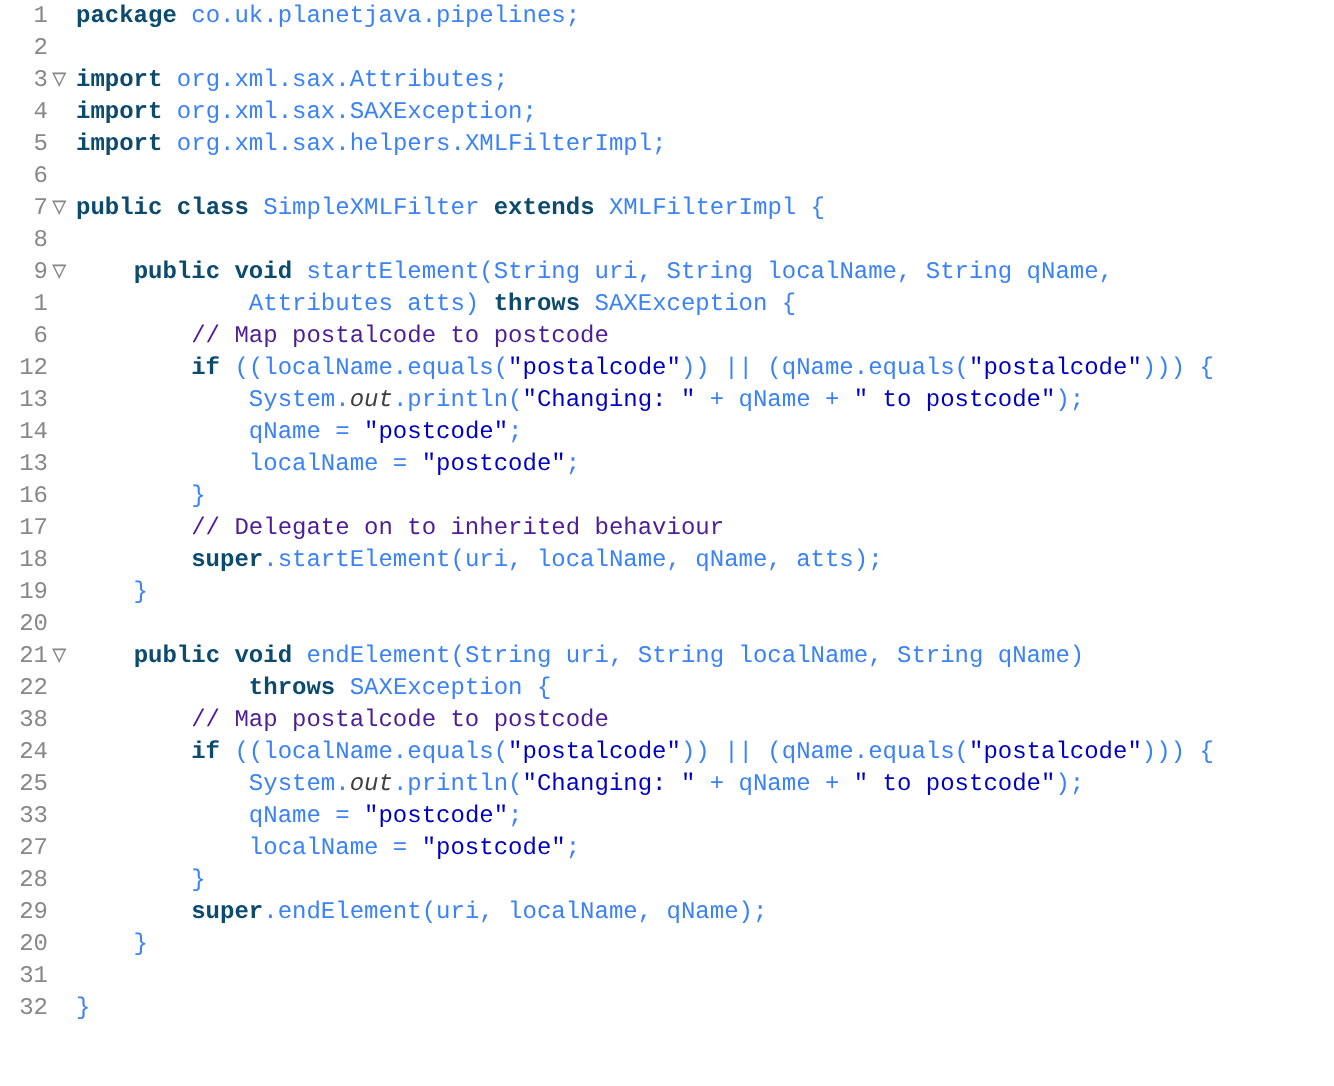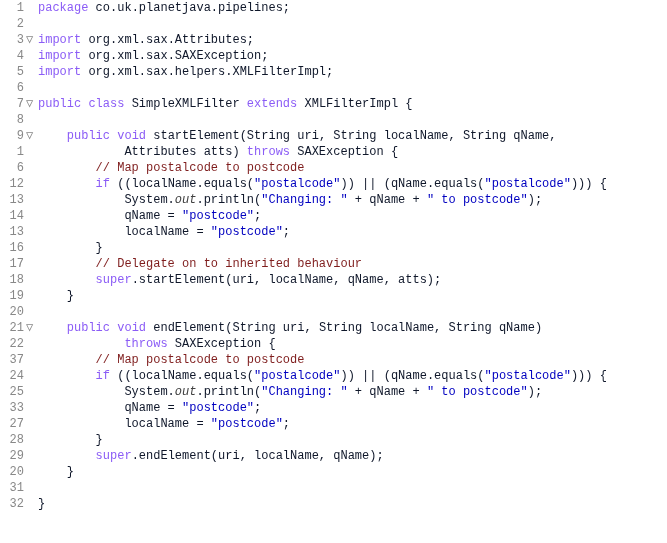--- a/index.html
+++ b/index.html
@@ -29,25 +29,25 @@
   .code-area {
     flex: 1;
     padding-left: 2px;
     white-space: pre;
     overflow: hidden;
   }
   .line {
     height: 16px;
     line-height: 16px;
   }
-  .kw { color: #8b5cf6; font-weight: normal; }
+  .kw { color: #0c4a6e; font-weight: bold; }
   .str { color: #0000c0; }
-  .com { color: #7f1d1d; }
+  .com { color: #4c1d95; }
   .fld { color: #404040; font-style: italic; }
-  .pln { color: #0f172a; }
+  .pln { color: #3b82f6; }
 </style>
 </head>
 <body>
 
 <div class="editor">
   <div class="gutter" id="gutter">
       <div class="line">1</div>
       <div class="line">2</div>
       <div class="line">3</div>
       <div class="line">4</div>
@@ -62,21 +62,21 @@
       <div class="line">13</div>
       <div class="line">14</div>
       <div class="line">13</div>
       <div class="line">16</div>
       <div class="line">17</div>
       <div class="line">18</div>
       <div class="line">19</div>
       <div class="line">20</div>
       <div class="line">21</div>
       <div class="line">22</div>
-      <div class="line">37</div>
+      <div class="line">38</div>
       <div class="line">24</div>
       <div class="line">25</div>
       <div class="line">33</div>
       <div class="line">27</div>
       <div class="line">28</div>
       <div class="line">29</div>
       <div class="line">20</div>
       <div class="line">31</div>
       <div class="line">32</div>
     </div>

